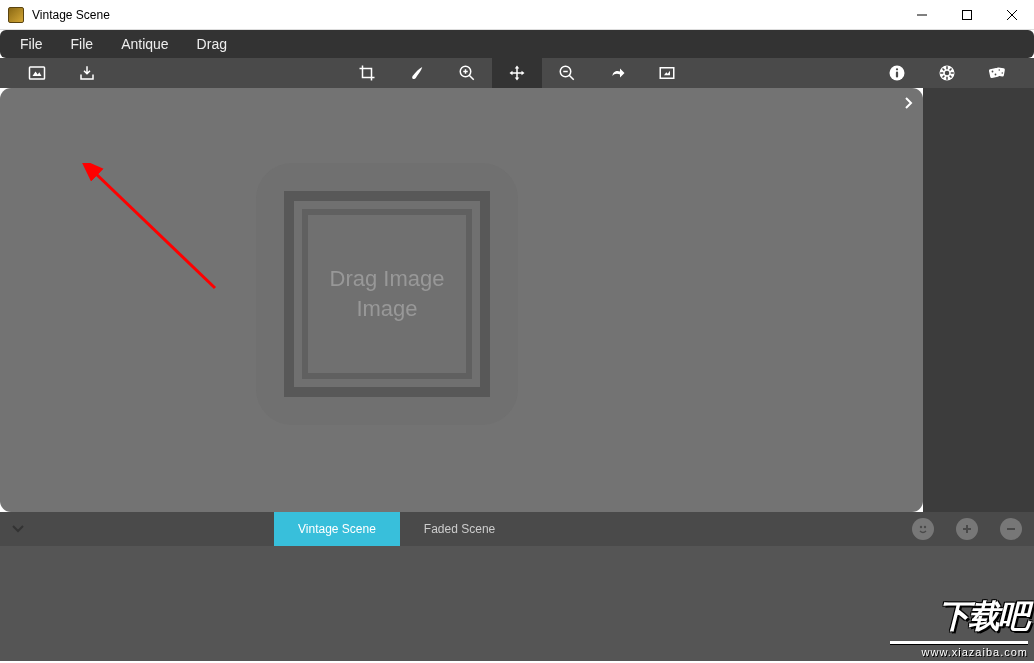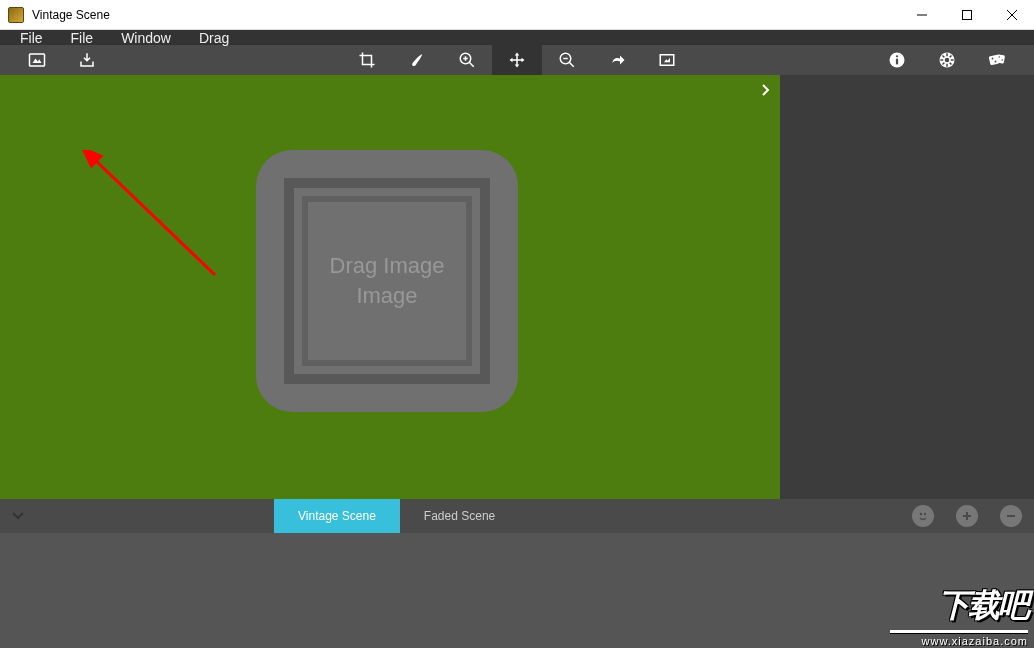--- a/index.html
+++ b/index.html
@@ -7,34 +7,34 @@
 
   
   .titlebar { height: 30px; background: #fff; display: flex; align-items: center; padding-left: 8px; border-bottom: 1px solid #ddd; }
   .titlebar .app-icon { width: 16px; height: 16px; background: linear-gradient(135deg,#8b6914,#d4a736); border: 1px solid #5a4410; margin-right: 8px; border-radius: 2px; }
   .titlebar .title { font-size: 12px; color: #000; flex: 1; }
   .winbtns { display: flex; height: 100%; }
   .winbtn { width: 45px; height: 100%; display: flex; align-items: center; justify-content: center; cursor: pointer; }
   .winbtn svg { width: 10px; height: 10px; }
 
   
-  .menubar { height: 15px; background: #333333; display: flex; align-items: center; padding: 0 6px; }
+  .menubar { height: 28px; background: #333333; display: flex; align-items: center; padding: 0 6px; border-radius: 6px; }
   .menubar .menuitem { color: #eee; font-size: 14px; padding: 4px 14px; cursor: pointer; }
 
   
   .toolbar { height: 30px; background: #4a4a4a; display: flex; align-items: center; padding: 0 12px; gap: 0; }
   .tool-spacer { flex: 1; }
   .tool-spacer-sm { width: 230px; }
   .toolbtn { width: 50px; height: 30px; display: flex; align-items: center; justify-content: center; cursor: pointer; }
   .toolbtn.active { background: #333; }
   .toolbtn svg { width: 18px; height: 18px; fill: #fff; }
 
   
   .content { display: flex; height: 424px; }
-  .canvas-area { width: 780px; background: #4d7c0f; position: relative; }
+  .canvas-area { width: 923px; background: #737373; position: relative; border-radius: 11px; }
   .panel-right { flex: 1; background: #3c3c3c; }
 
   .collapse-arrow { position: absolute; top: 8px; right: 10px; color: #fff; font-size: 14px; cursor: pointer; }
 
   .drop-target { position: absolute; left: 256px; top: 75px; width: 262px; height: 262px; background: #707070; border-radius: 36px; display: flex; align-items: center; justify-content: center; }
   .drop-inner1 { width: 206px; height: 206px; border: 10px solid #585858; display: flex; align-items: center; justify-content: center; }
   .drop-inner2 { width: 170px; height: 170px; border: 6px solid #606060; display: flex; flex-direction: column; align-items: center; justify-content: center; }
   .drop-text { color: #989898; font-size: 22px; text-align: center; line-height: 1.35; font-weight: 500; }
 
   
@@ -45,21 +45,21 @@
   .presetbar .chev { color: #ddd; font-size: 12px; margin-right: 250px; cursor: pointer; }
   .preset-tab { height: 34px; padding: 0 24px; font-size: 12px; color: #ccc; display: flex; align-items: center; cursor: pointer; }
   .preset-tab.active { background: #38bfdb; color: #fff; }
   .presetbar .right-icons { margin-left: auto; display: flex; gap: 22px; align-items: center; }
   .circle-btn { width: 22px; height: 22px; border-radius: 50%; background: #777; display: flex; align-items: center; justify-content: center; cursor: pointer; color: #4a4a4a; font-size: 14px; font-weight: bold; }
 
   
   .bottom-strip { height: 115px; background: #555; }
 
   
-  .watermark { position: absolute; right: 6px; bottom: 16px; color: #fff; text-align: right; pointer-events: none; }
+  .watermark { position: absolute; right: 6px; bottom: 5px; color: #fff; text-align: right; pointer-events: none; }
   .watermark .big { font-size: 32px; font-weight: 900; font-style: italic; letter-spacing: -2px; text-shadow: 2px 2px 0 #000, -1px -1px 0 #000, 1px -1px 0 #000, -1px 1px 0 #000; }
   .watermark .small { font-size: 11px; letter-spacing: 1px; text-shadow: 1px 1px 0 #000; margin-left: 32px; }
   .watermark .bar { border-top: 3px solid #fff; margin: 2px 0; box-shadow: 0 1px 0 #000; }
 </style>
 </head>
 <body>
 
 <div class="titlebar">
   <div class="app-icon"></div>
   <div class="title">Vintage Scene</div>
@@ -79,21 +79,21 @@
           <line x1="0" y1="0" x2="10" y2="10" stroke="#000" stroke-width="1"></line>
           <line x1="10" y1="0" x2="0" y2="10" stroke="#000" stroke-width="1"></line>
         </svg>
     </div>
   </div>
 </div>
 
 <div class="menubar">
   <div class="menuitem">File</div>
   <div class="menuitem">File</div>
-  <div class="menuitem">Window</div>
+  <div class="menuitem">Antique</div>
   <div class="menuitem">Drag</div>
 </div>
 
 <div class="toolbar">
   <div class="toolbtn">
     <svg viewBox="0 0 24 24">
         <rect x="2" y="4" width="20" height="16" rx="1" fill="none" stroke="#fff" stroke-width="2"></rect>
         <polygon points="6,16 10,10 13,14 15,11 18,16" fill="#fff"></polygon>
       </svg>
   </div>

